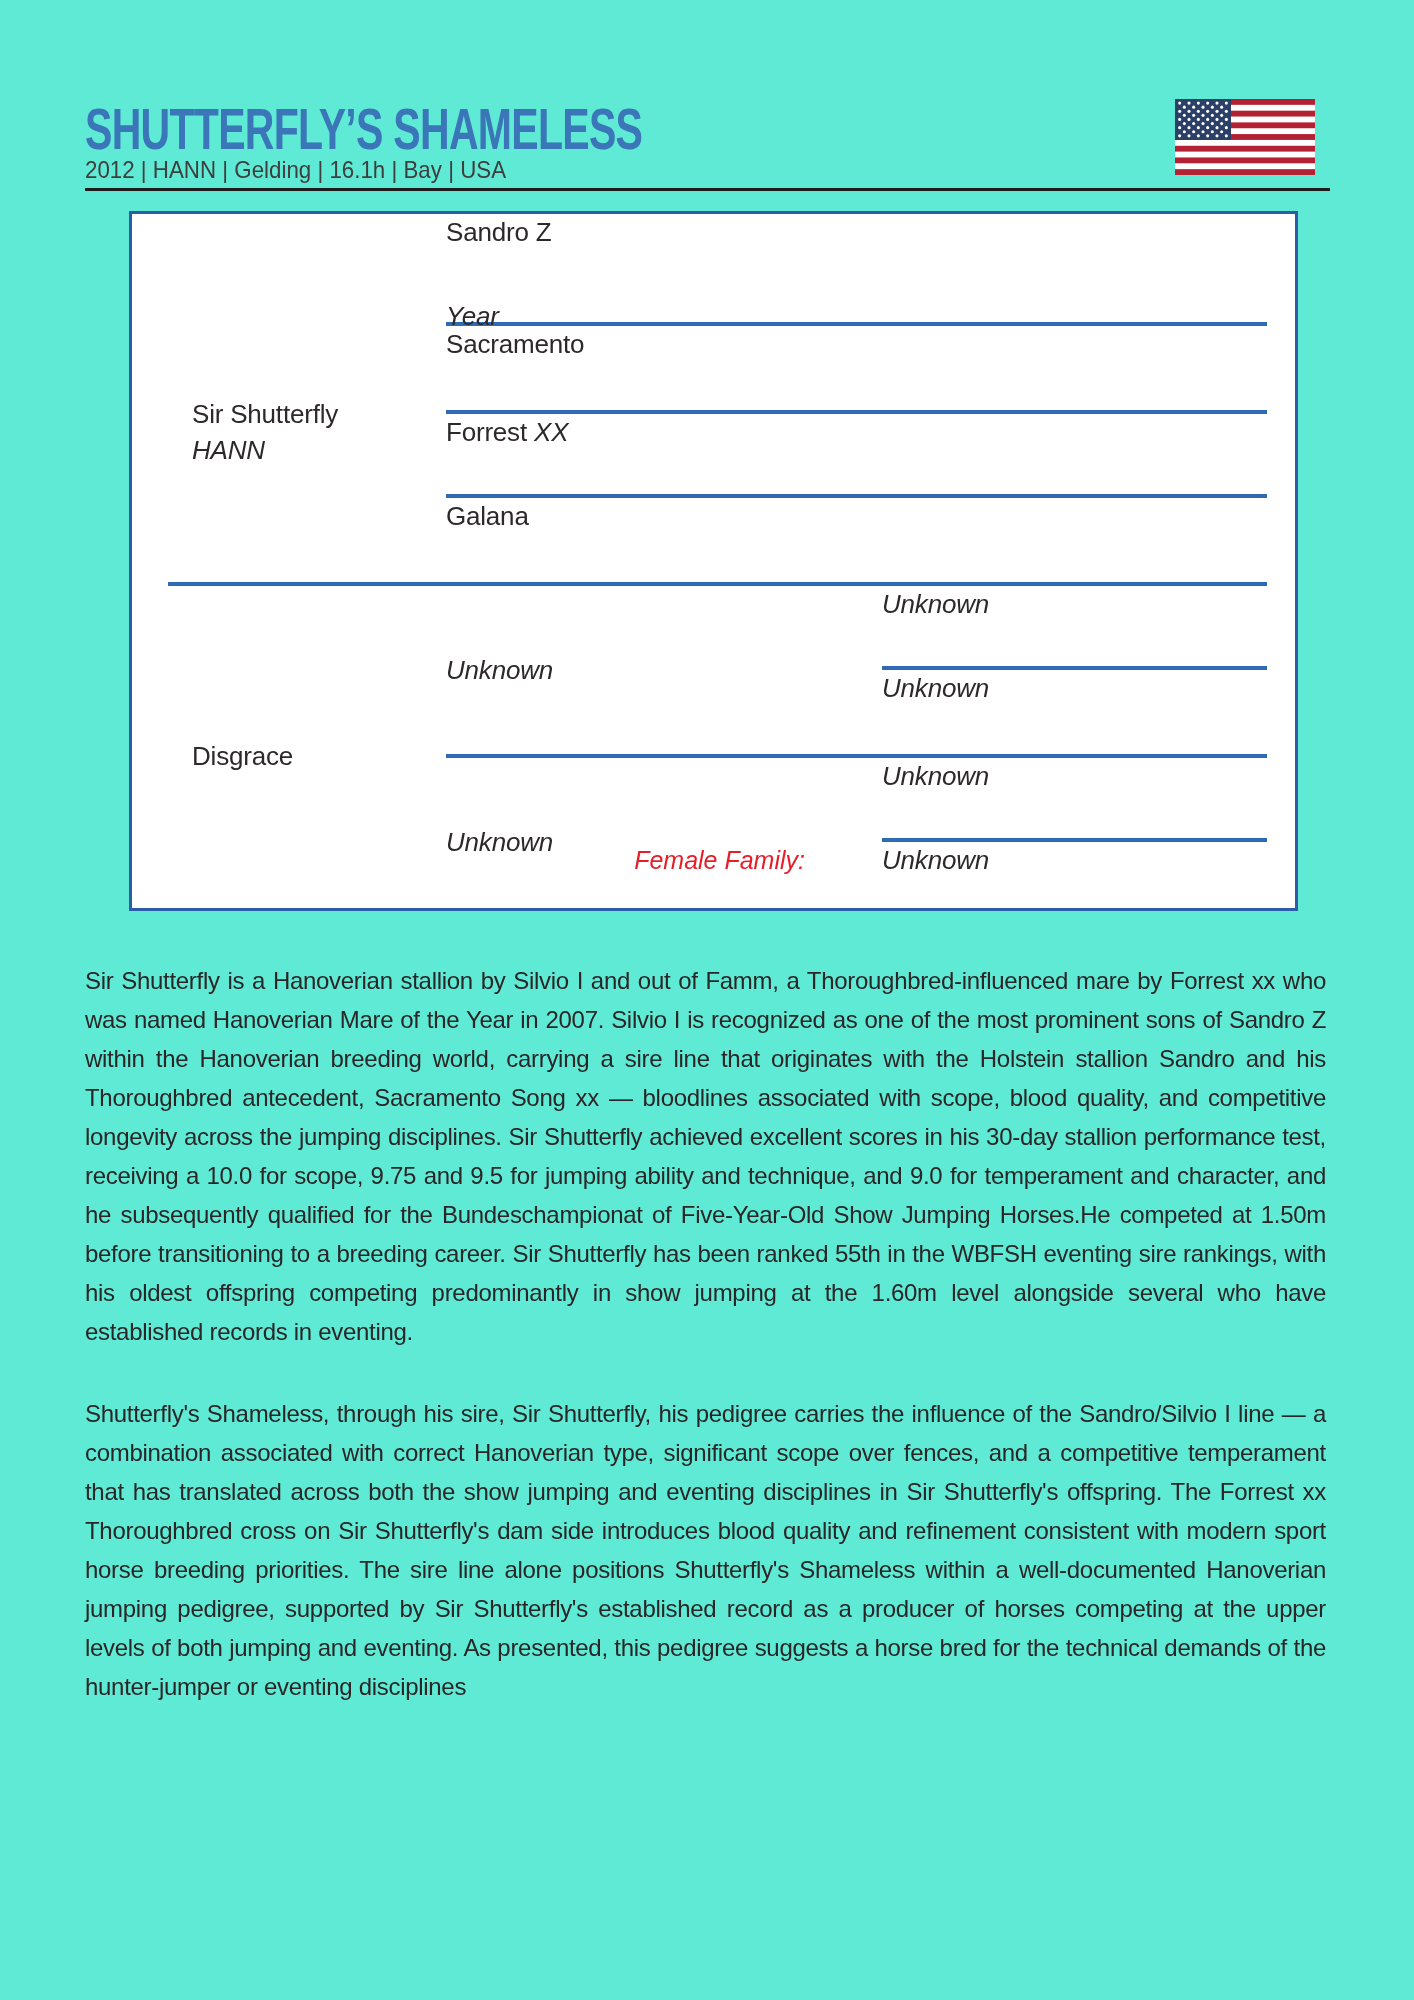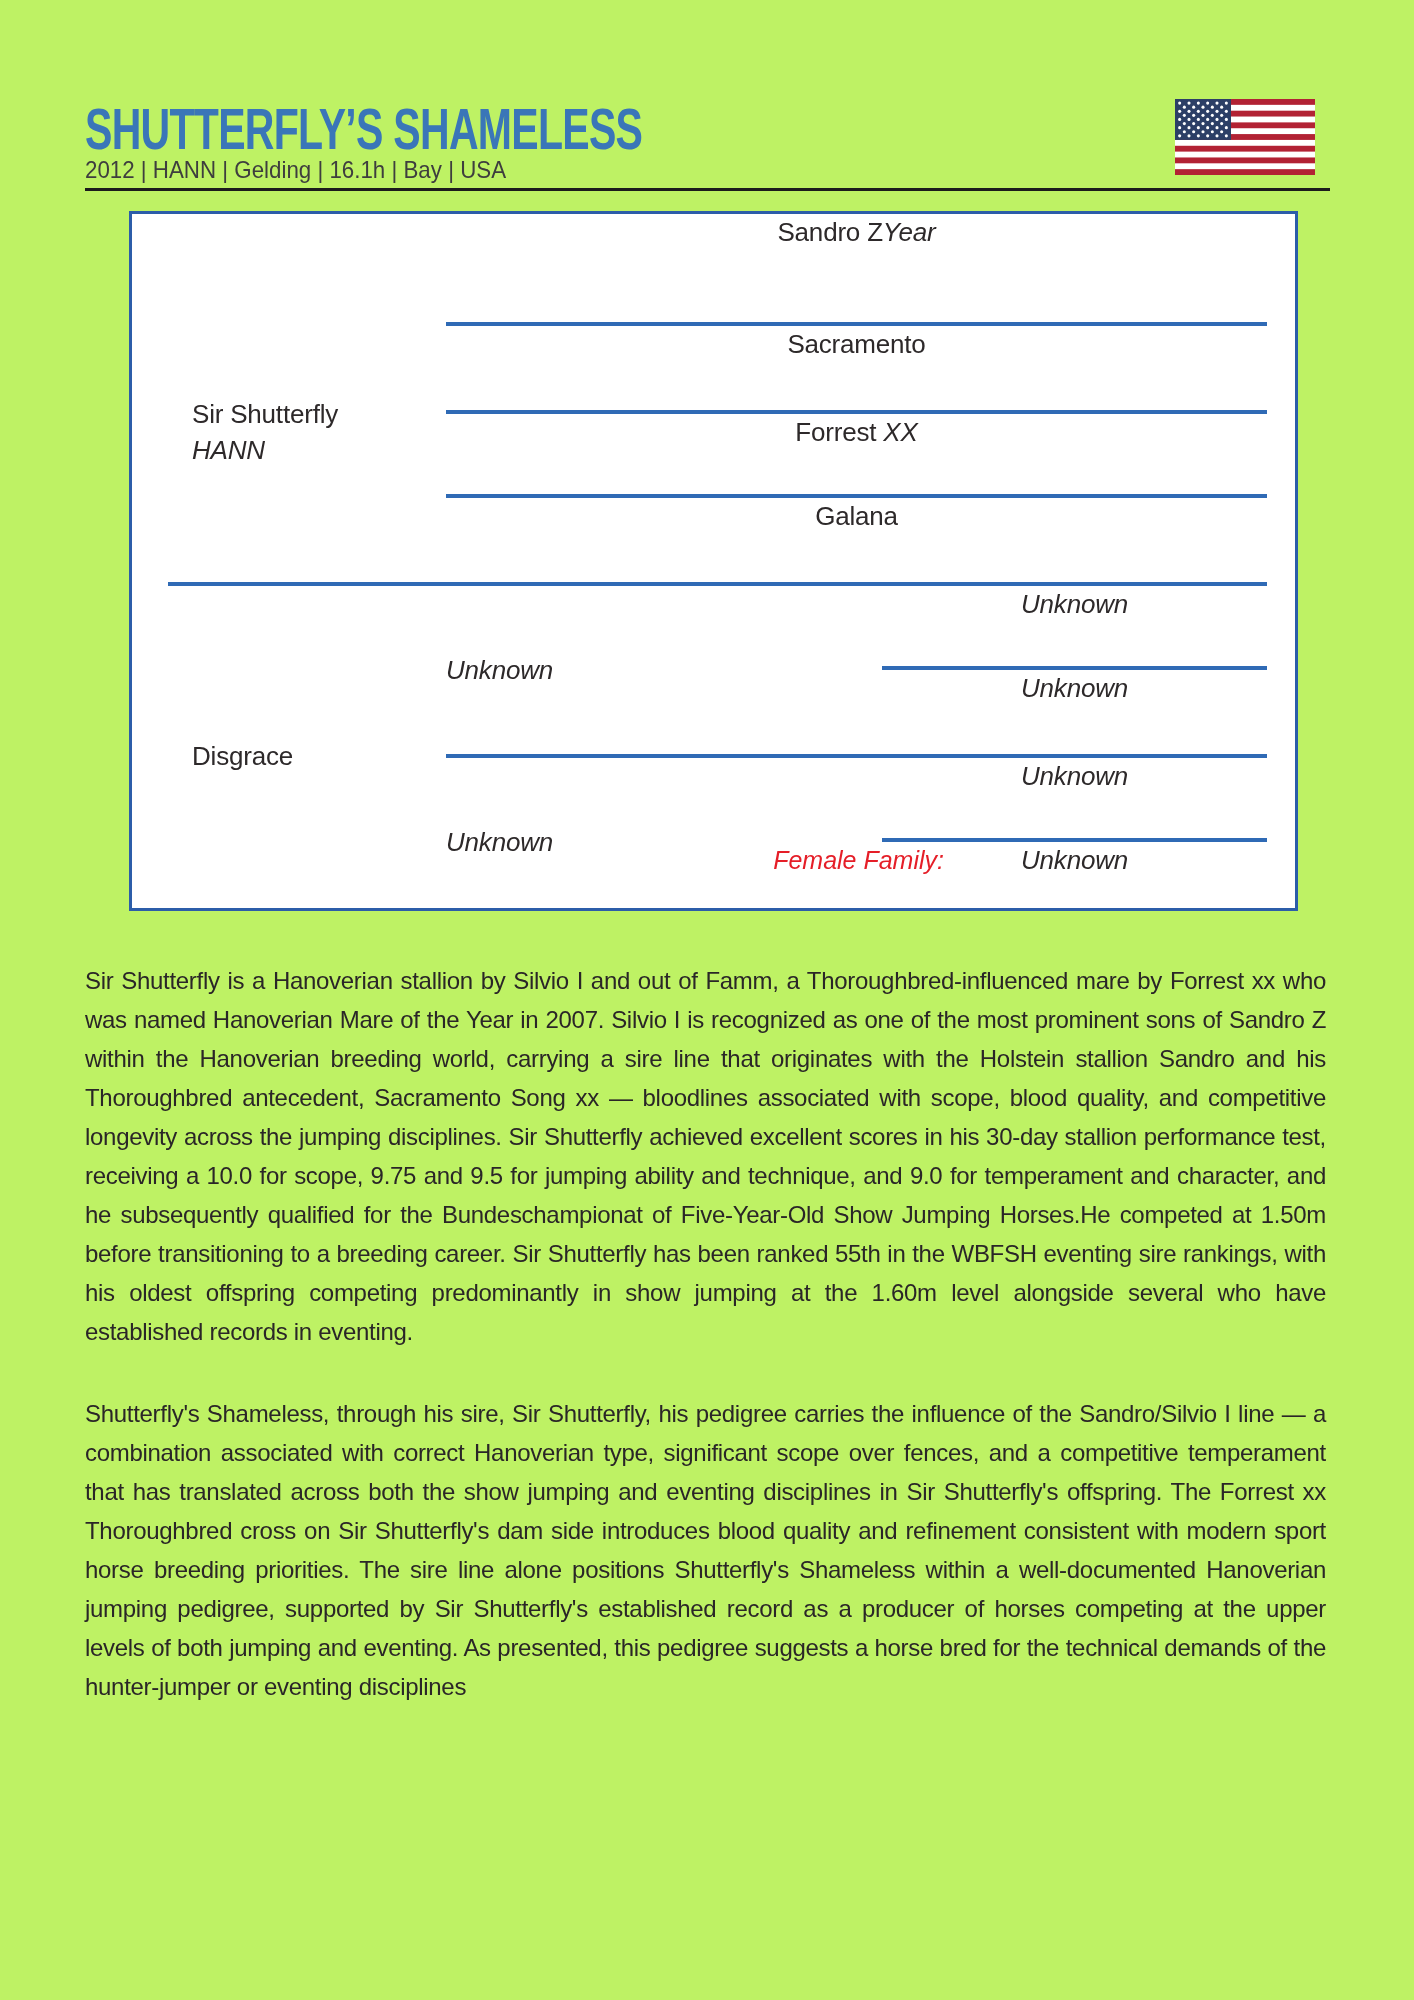--- a/index.html
+++ b/index.html
@@ -1,17 +1,17 @@
 <!DOCTYPE html>
 <html style="--c-accent-blue: #3a76b8; --c-border-blue: #2c5da9; --c-line-blue: #2f6ab5; --c-rule-dark: #1c1c1c; --c-female-family-red: #e51e28; --c-flag-red: #b22234; --c-flag-navy: #2c3f66; --c-text-dark: #2b2728;"><head>
 <meta charset="utf-8">
 <style>
   html,body{margin:0;padding:0;background:#ffffff;}
   body{font-family:"Liberation Sans",sans-serif;color:#2b2728;}
-  .page{position:relative;width:1414px;height:2000px;background:#bef264;overflow:hidden;}
+  .page{position:relative;width:1414px;height:2000px;background:#5eead4;overflow:hidden;}
 
   
   .title{
     position:absolute;left:85px;top:96px;
     font-size:57px;font-weight:bold;letter-spacing:-1px;white-space:nowrap;
     color:var(--c-accent-blue);
     transform:scaleX(.72);transform-origin:0 50%;
   }
   .subtitle{
     position:absolute;left:85px;top:156px;
@@ -27,22 +27,22 @@
     position:absolute;left:129px;top:211px;width:1169px;height:700px;
     box-sizing:border-box;border:3px solid var(--c-border-blue);
     padding:0 28px 0 36px;overflow:hidden;background:#fff;
   }
   .ped-half{display:flex;}
   .hline{border-bottom:4px solid var(--c-line-blue);}
   .g1{width:254px;display:flex;flex-direction:column;justify-content:center;margin-left:24px;}
   .g2{width:436px;display:flex;flex-direction:column;justify-content:center;}
   .gcol{flex:1;display:flex;flex-direction:column;}
   .quarter{display:flex;}
-  .eighth{height:84px;box-sizing:border-box;display:flex;
-    justify-content:center;position:relative;}
+  .eighth{height:84px;box-sizing:border-box;display:flex;flex-direction:column;
+    justify-content:flex-start;position:relative;gap:48px;}
   .eighth.tall{height:112px;}
   .name{font-size:26px;line-height:36px;color:#2d292a;letter-spacing:-.2px;}
   .it{font-style:italic;}
   .down{transform:translateY(30px);}
   .down2{transform:translateY(34px);}
   .cellline{position:relative;}
   .ff-label{
     position:absolute;right:calc(100% + 77px);top:0;white-space:nowrap;
     font-size:25px;line-height:36px;font-weight:normal;font-style:italic;
     color:var(--c-female-family-red);

